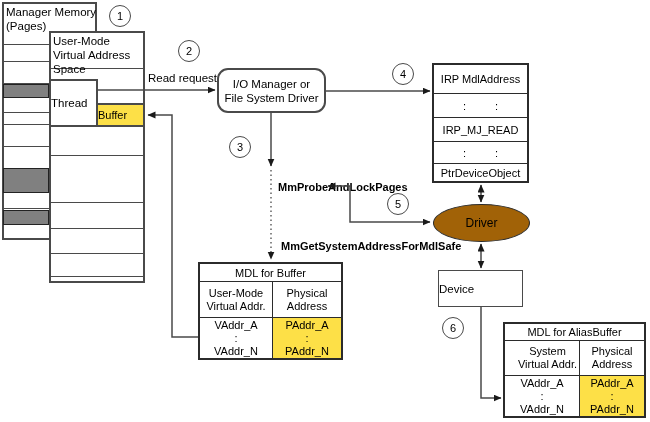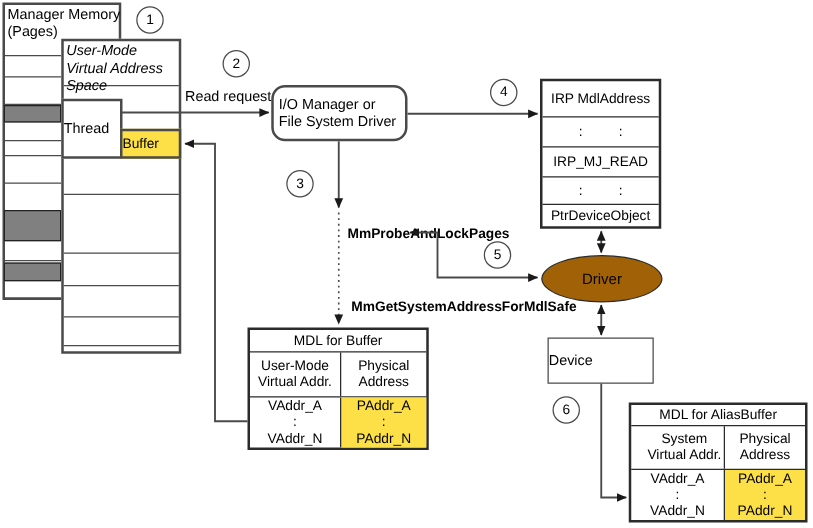--- a/index.html
+++ b/index.html
@@ -3,21 +3,21 @@
 <meta charset="utf-8">
 <style>
   html,body{margin:0;padding:0;background:#fff;}
   #stage{
     position:relative;width:650px;height:422px;background:#ffffff;overflow:hidden;
     font-family:"Liberation Sans","DejaVu Sans",sans-serif;color:#000;
   }
   .abs{position:absolute;}
   
   .box{position:absolute;border:2px solid #4a4a4a;background:#fff;box-sizing:border-box;}
-  .rounded{border-radius:11px;display:flex;align-items:center;justify-content:center;font-size:11.5px;line-height:14px;}
+  .rounded{border-radius:11px;display:flex;align-items:center;justify-content:center;text-align:center;font-size:11.5px;line-height:14px;}
   .center{display:flex;align-items:center;justify-content:flex-start;text-align:center;}
   
   .pline{position:absolute;left:3px;width:46px;height:0;border-top:1.5px solid #4a4a4a;}
   .prow-dark{position:absolute;left:3px;width:46px;background:#808080;border:1px solid #222;box-sizing:border-box;}
   .uline{position:absolute;left:51px;width:92px;height:0;border-top:1.5px solid #4a4a4a;}
   
   .step-circle{position:absolute;width:22px;height:22px;border-radius:50%;border:1.5px solid #4a4a4a;
     background:#fff;display:flex;align-items:center;justify-content:center;font-size:11px;box-sizing:border-box;}
   
   .lbl{position:absolute;font-size:11px;white-space:nowrap;}
@@ -65,21 +65,21 @@
   <div class="uline" style="top:155px;"></div>
   <div class="uline" style="top:202px;"></div>
   <div class="uline" style="top:228px;"></div>
   <div class="uline" style="top:253px;"></div>
   <div class="uline" style="top:276px;"></div>
 
   <div class="lbl" style="left:6px;top:5px;line-height:14px;font-size:11.5px;">
     <div>Manager Memory</div>
     <div>(Pages)</div>
   </div>
-  <div class="abs" style="left:53px;top:34px;width:88px;font-size:11.5px;line-height:14px;white-space:normal;font-style:italic;">User-Mode Virtual Address Space</div>
+  <div class="abs" style="left:53px;top:34px;width:88px;font-size:11.5px;line-height:14px;white-space:normal;">User-Mode Virtual Address Space</div>
 
   <div class="box center" style="left:49px;top:79px;width:49px;height:48px;font-size:11.5px;">
     <span>Thread</span>
   </div>
   <div class="box center gray" style="left:96px;top:103px;width:49px;height:24px;font-size:11px;">
     <span>Buffer</span>
   </div>
 
   <div class="box rounded" style="left:217px;top:68px;width:109px;height:45px;padding:0 4px;">
     <span>I/O Manager or File System Driver</span>

